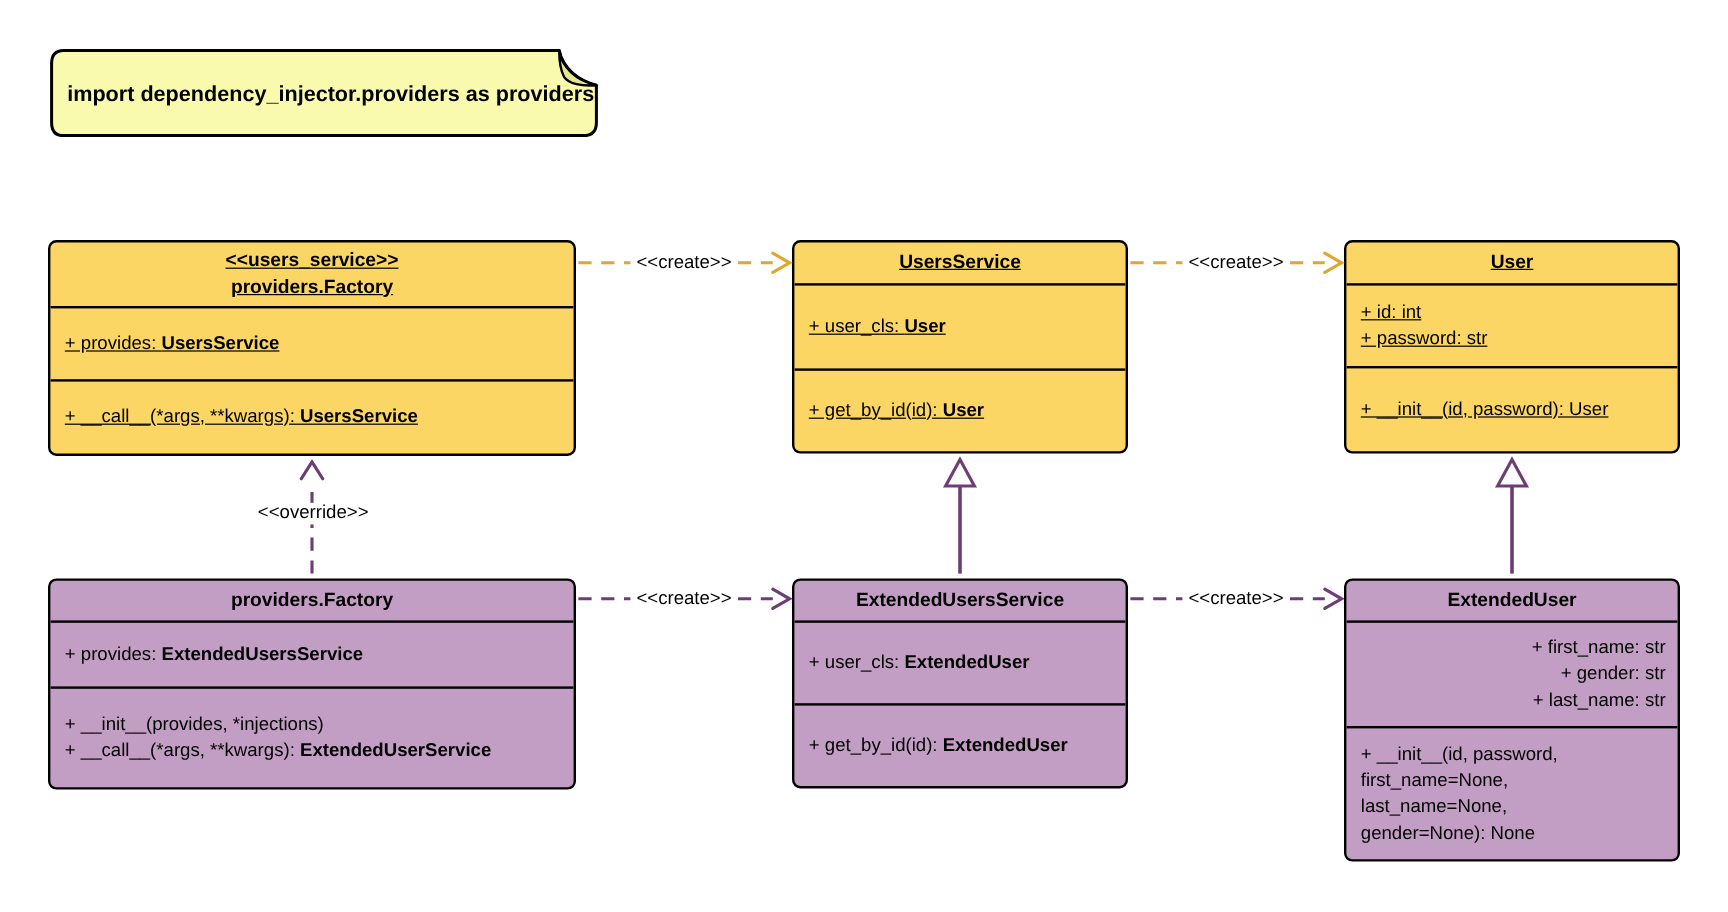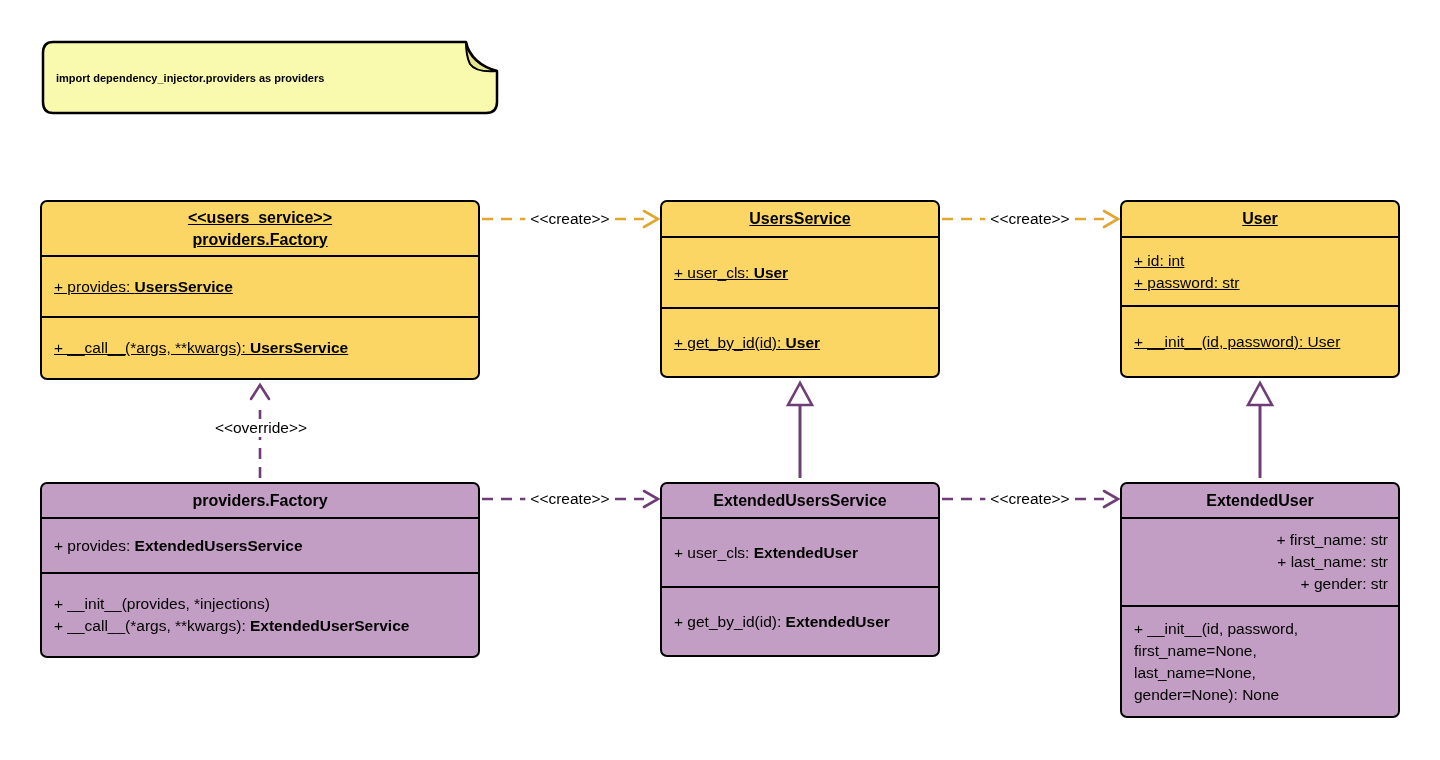--- a/index.html
+++ b/index.html
@@ -25,21 +25,21 @@
   .canvas{position:absolute;inset:0;width:1440px;height:760px;}
 
   
   .note{position:absolute;left:40px;top:40px;width:460px;height:76px;}
   .note svg{position:absolute;inset:0;}
   .note-body{fill:var(--note-fill);stroke:var(--border);stroke-width:2.5;stroke-linejoin:round;}
   .note-foldp{fill:var(--note-fold);stroke:var(--border);stroke-width:2;stroke-linejoin:round;}
   .note-text{
     position:absolute;left:16px;top:0;height:100%;
     display:flex;align-items:center;
-    font-weight:bold;font-size:11px;white-space:nowrap;
+    font-weight:bold;font-size:18px;white-space:nowrap;
   }
 
   
   .class-box{
     position:absolute;
     border:2px solid var(--border);
     border-radius:7px;
     display:flex;flex-direction:column;
     overflow:hidden;
   }
@@ -152,22 +152,22 @@
       <div class="line"><span>+ get_by_id(id): </span><b>ExtendedUser</b></div>
     </div>
   </div>
 
   <div class="class-box purple" style="left:1120px;top:482px;width:280px;height:236px;">
     <div class="box-header" style="height:35px;">
       <div>ExtendedUser</div>
     </div>
     <div class="box-section attrs" style="height:88px;text-align:right;">
       <div class="line"><span>+ first_name: str</span><b></b></div>
+      <div class="line"><span>+ gender: str</span><b></b></div>
       <div class="line"><span>+ last_name: str</span><b></b></div>
-      <div class="line"><span>+ gender: str</span><b></b></div>
     </div>
     <div class="box-section methods">
       <div class="line"><span>+ __init__(id, password,</span><b></b></div>
       <div class="line"><span>first_name=None,</span><b></b></div>
       <div class="line"><span>last_name=None,</span><b></b></div>
       <div class="line"><span>gender=None): None</span><b></b></div>
     </div>
   </div>
 
   <svg class="arrows" width="1440" height="760" viewBox="0 0 1440 760">

